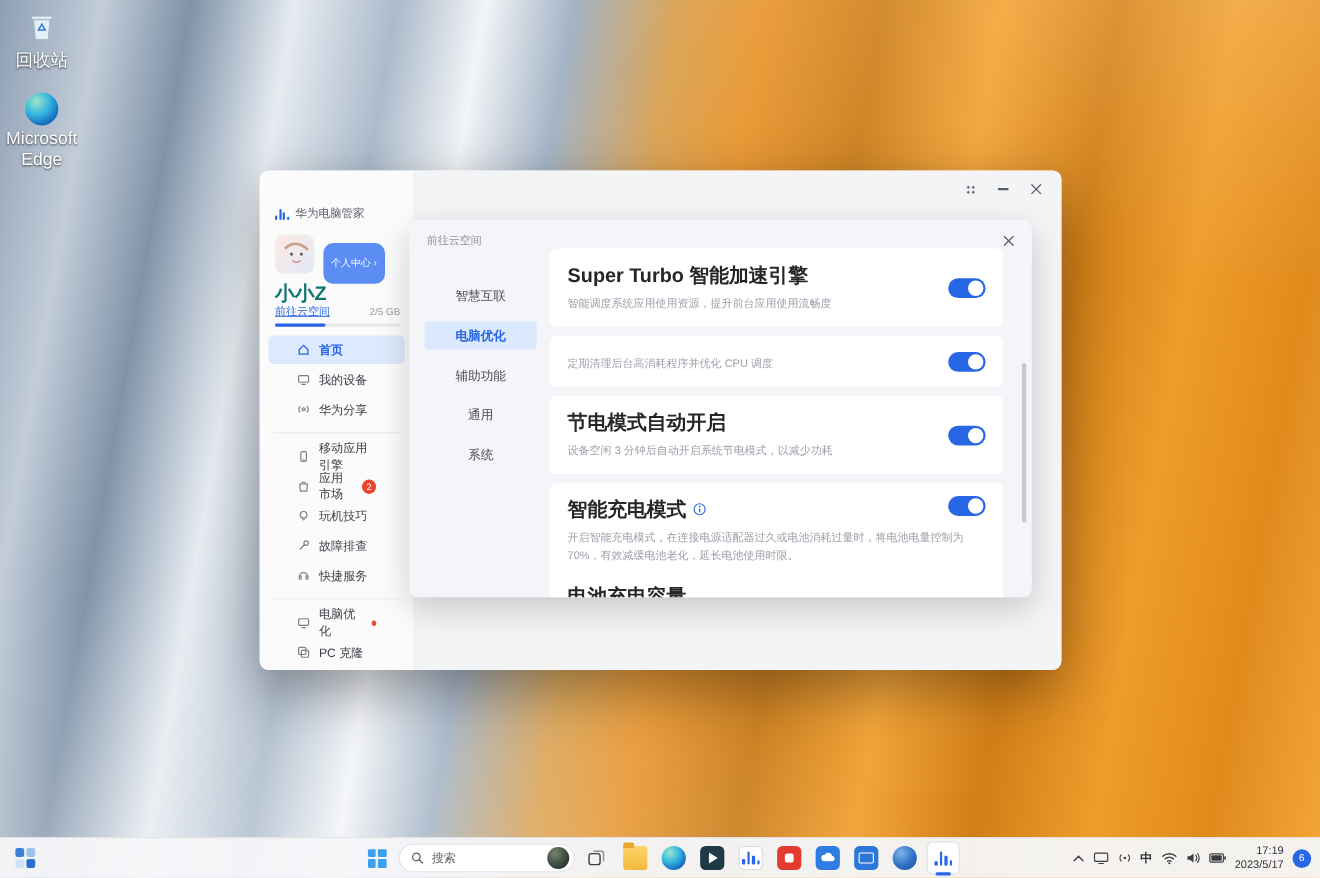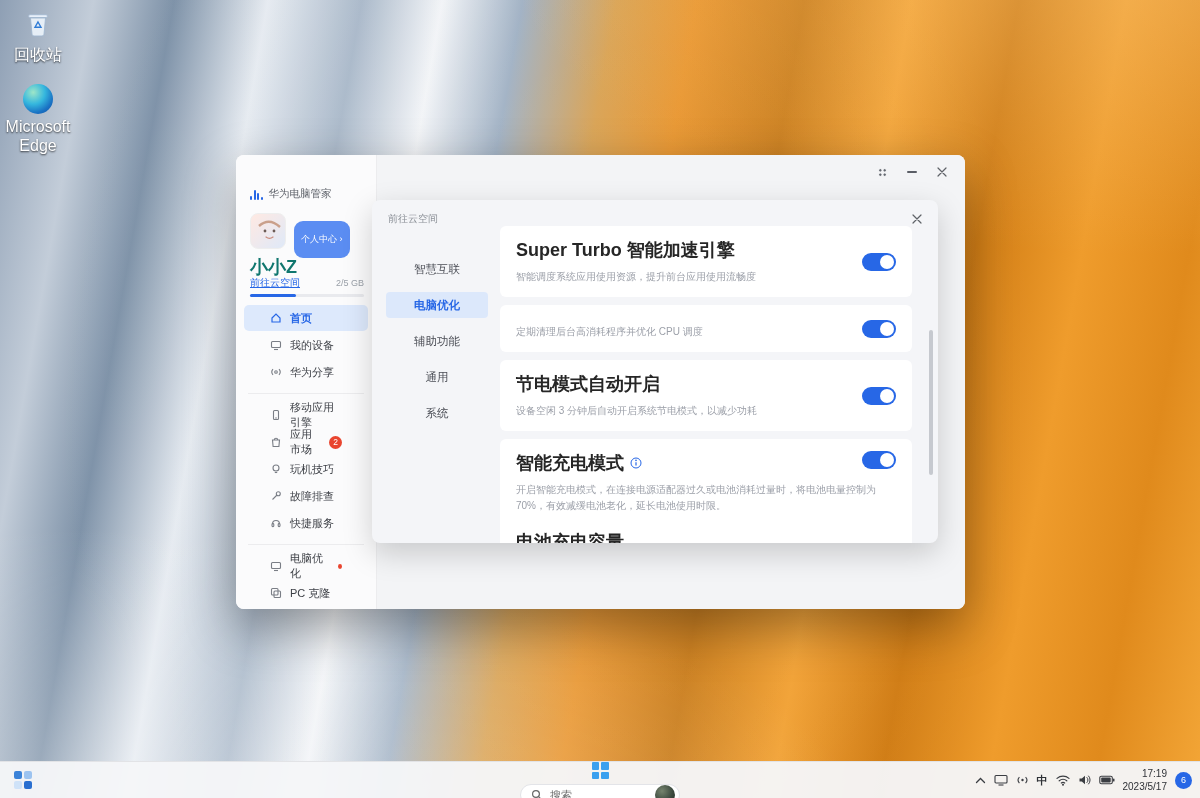--- a/index.html
+++ b/index.html
@@ -72,21 +72,21 @@
   .card.top-toggle .toggle { top:12px; transform:none; }
   .subsec { margin-top:16px; }
   .sbar { position:absolute; right:5px; top:130px; width:4px; height:145px; background:#c6c9cf; border-radius:2px; cursor:pointer; }
   
   .taskbar { position:absolute; left:0; right:0; bottom:0; height:37px; background:rgba(245,246,248,.96);
     border-top:1px solid #e2e3e6; z-index:50; }
   .widgets { position:absolute; left:8px; top:50%; transform:translateY(-50%); width:30px; height:30px; border-radius:5px;
     display:flex; align-items:center; justify-content:center; cursor:pointer; }
   .wgrid { width:18px; height:18px; display:grid; grid-template-columns:1fr 1fr; gap:2px; }
   .wgrid i { border-radius:2px; }
-  .tb-center { position:absolute; left:50%; top:0; transform:translateX(-50%); height:100%; display:flex; align-items:center; gap:5px;flex-direction:column; }
+  .tb-center { position:absolute; left:50%; top:0; transform:translateX(-50%); height:100%; display:flex; align-items:center; gap:5px; }
   .tb-btn { width:30px; height:30px; border-radius:5px; display:flex; align-items:center; justify-content:center;
     cursor:pointer; position:relative; }
   .tb-btn.active { background:rgba(255,255,255,.85); border:1px solid #e0e2e6; }
   .tb-btn.active::after { content:""; position:absolute; bottom:-2px; left:50%; transform:translateX(-50%);
     width:14px; height:3px; border-radius:2px; background:#2767e6; }
   .start-grid { width:17px; height:17px; display:grid; grid-template-columns:1fr 1fr; gap:2px; }
   .start-grid i { background:#3aa0ef; border-radius:1px; }
   .search { height:26px; width:160px; background:#fff; border:1px solid #e3e4e8; border-radius:14px; display:flex;
     align-items:center; gap:7px; padding:0 4px 0 10px; cursor:text; }
   .search span { font-size:11px; color:#666; }

